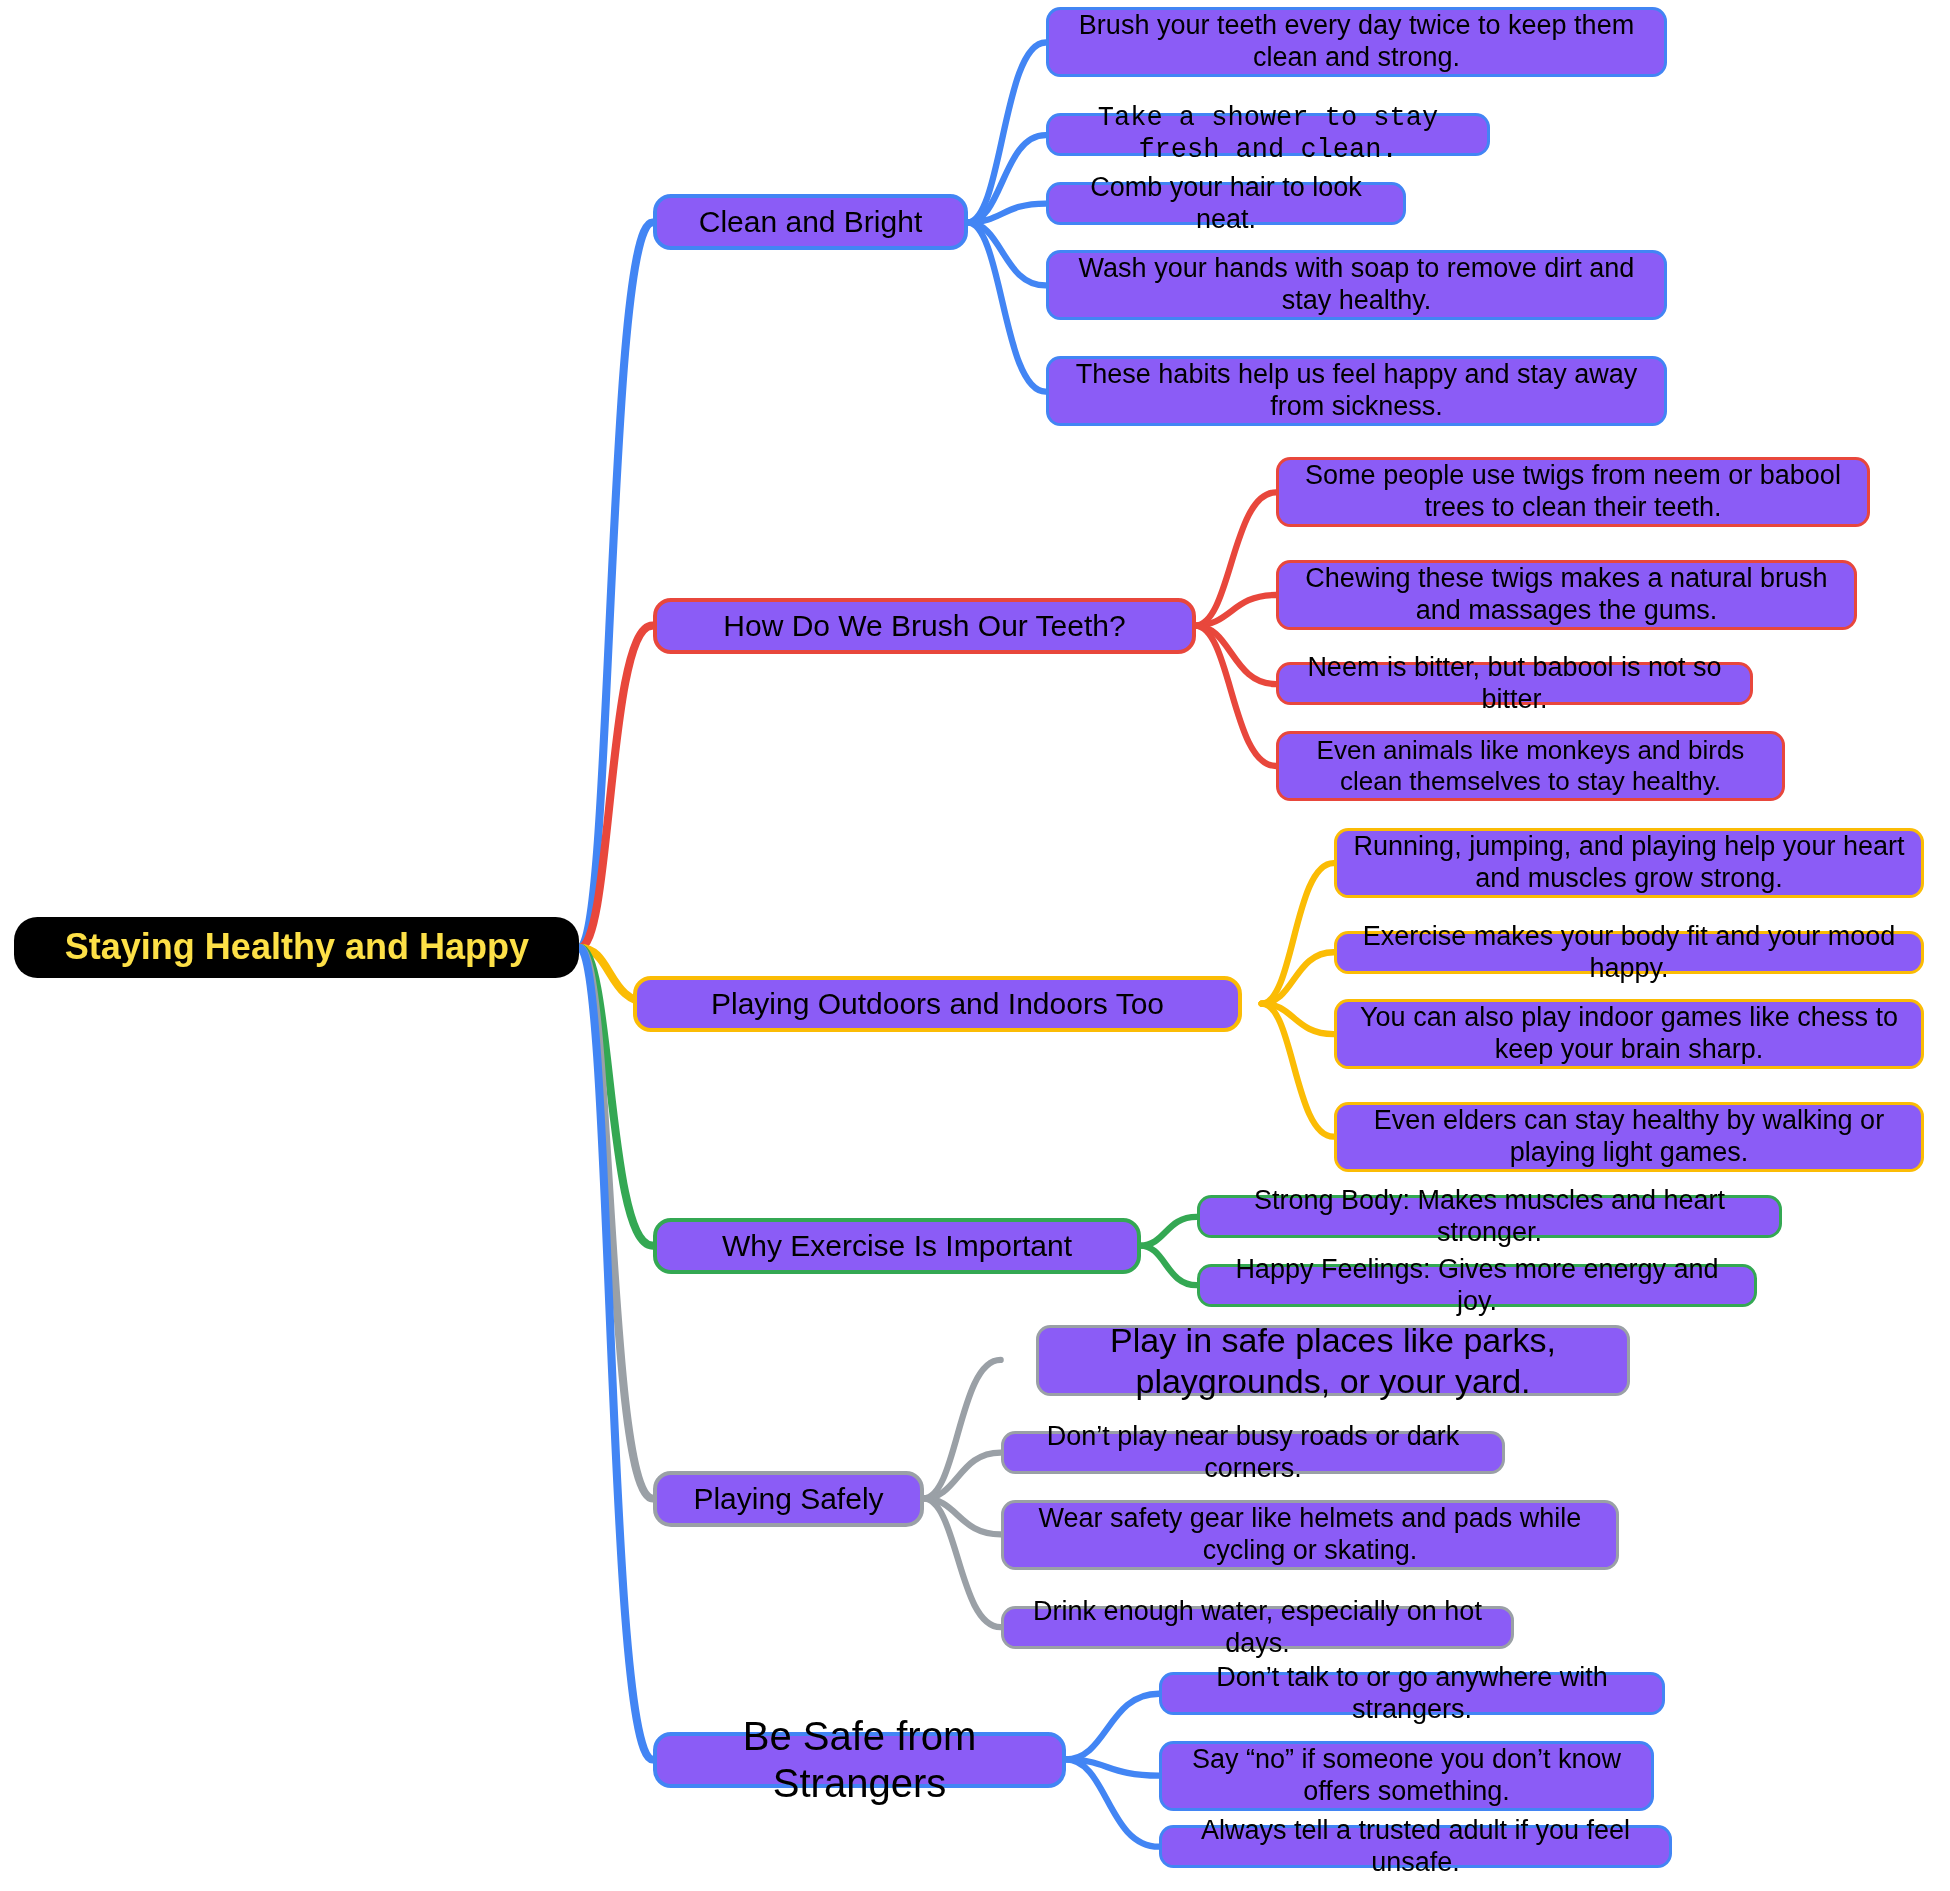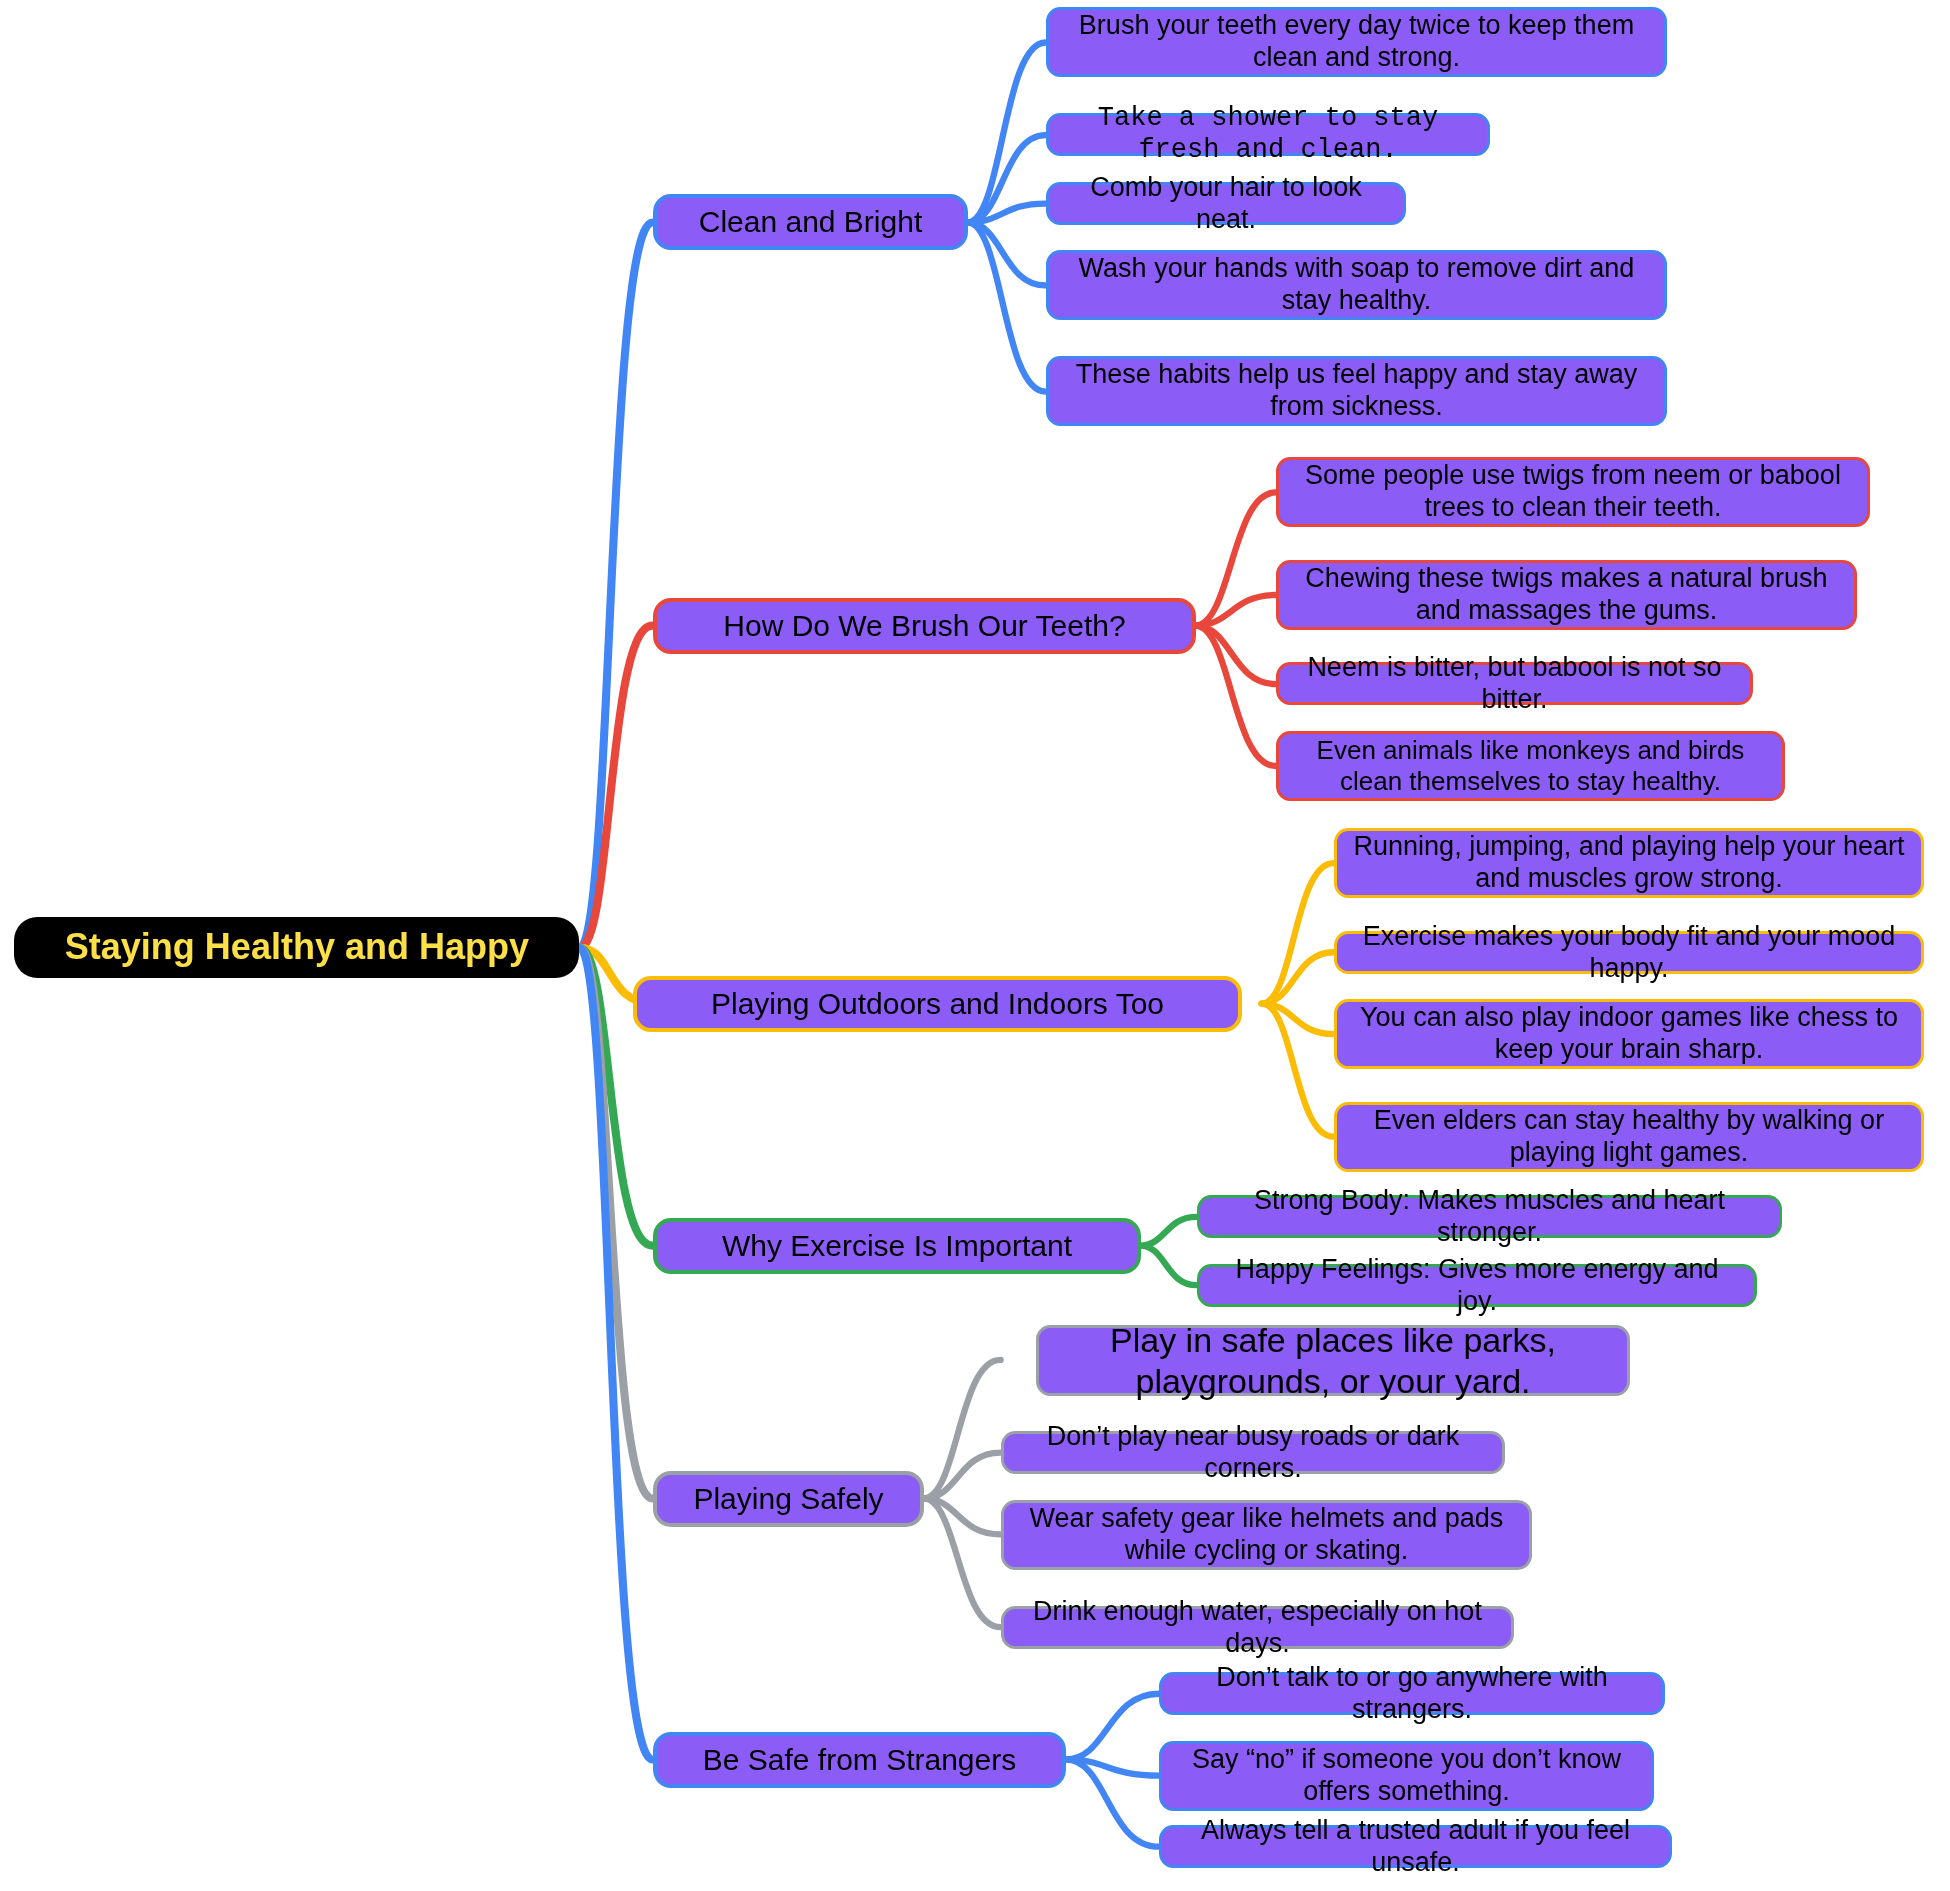--- a/index.html
+++ b/index.html
@@ -109,27 +109,27 @@
       </div>
       <div class="node branch" style="left: 653px; top: 1471px; width: 271px; height: 56px; font-size: 30px; border-color: rgb(154, 160, 166); border-width: 4.5px; padding: 0px 14.4px;">
         <span>Playing Safely</span>
       </div>
       <div class="node leaf" style="left: 1036px; top: 1325px; width: 594px; height: 71px; font-size: 34px; border-color: rgb(154, 160, 166); border-width: 3.6px; padding: 0px 12.6px;">
         <span>Play in safe places like parks, playgrounds, or your yard.</span>
       </div>
       <div class="node leaf" style="left: 1001px; top: 1431px; width: 504px; height: 43px; font-size: 27px; border-color: rgb(154, 160, 166); border-width: 3.6px; padding: 0px 12.6px;">
         <span>Don’t play near busy roads or dark corners.</span>
       </div>
-      <div class="node leaf" style="left: 1001px; top: 1500px; width: 531px; height: 70px; font-size: 27px; border-color: rgb(154, 160, 166); border-width: 3.6px; padding: 0px 12.6px;">
+      <div class="node leaf" style="left: 1001px; top: 1500px; width: 618px; height: 70px; font-size: 27px; border-color: rgb(154, 160, 166); border-width: 3.6px; padding: 0px 12.6px;">
         <span>Wear safety gear like helmets and pads while cycling or skating.</span>
       </div>
       <div class="node leaf" style="left: 1001px; top: 1606px; width: 513px; height: 43px; font-size: 27px; border-color: rgb(154, 160, 166); border-width: 3.6px; padding: 0px 12.6px;">
         <span>Drink enough water, especially on hot days.</span>
       </div>
-      <div class="node branch" style="left: 653px; top: 1732px; width: 413px; height: 56px; font-size: 30px; border-color: rgb(66, 133, 244); border-width: 4.5px; padding: 0px 14.4px; justify-content: flex-end;">
+      <div class="node branch" style="left: 653px; top: 1732px; width: 413px; height: 56px; font-size: 40px; border-color: rgb(66, 133, 244); border-width: 4.5px; padding: 0px 14.4px; justify-content: flex-end;">
         <span>Be Safe from Strangers</span>
       </div>
       <div class="node leaf" style="left: 1159px; top: 1672px; width: 506px; height: 43px; font-size: 27px; border-color: rgb(66, 133, 244); border-width: 3.6px; padding: 0px 12.6px;">
         <span>Don’t talk to or go anywhere with strangers.</span>
       </div>
       <div class="node leaf" style="left: 1159px; top: 1741px; width: 495px; height: 70px; font-size: 27px; border-color: rgb(66, 133, 244); border-width: 3.6px; padding: 0px 12.6px;">
         <span>Say “no” if someone you don’t know offers something.</span>
       </div>
       <div class="node leaf" style="left: 1159px; top: 1825px; width: 513px; height: 43px; font-size: 27px; border-color: rgb(66, 133, 244); border-width: 3.6px; padding: 0px 12.6px;">
         <span>Always tell a trusted adult if you feel unsafe.</span>

